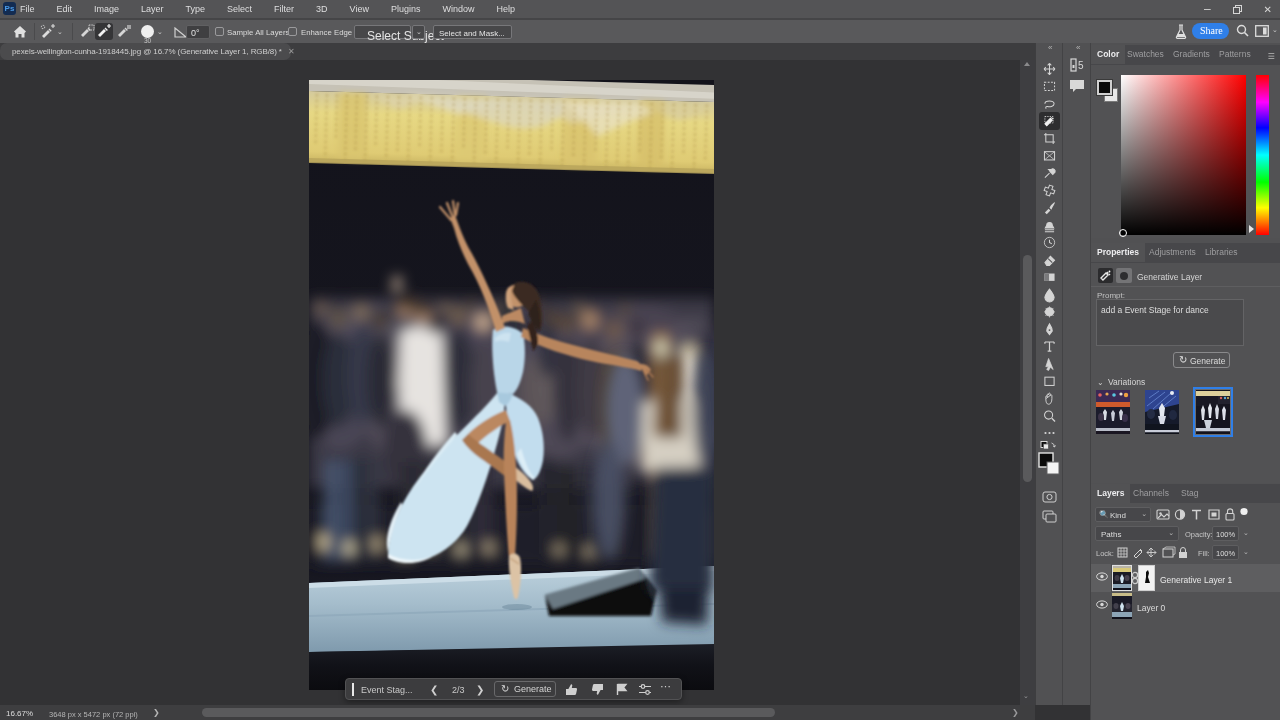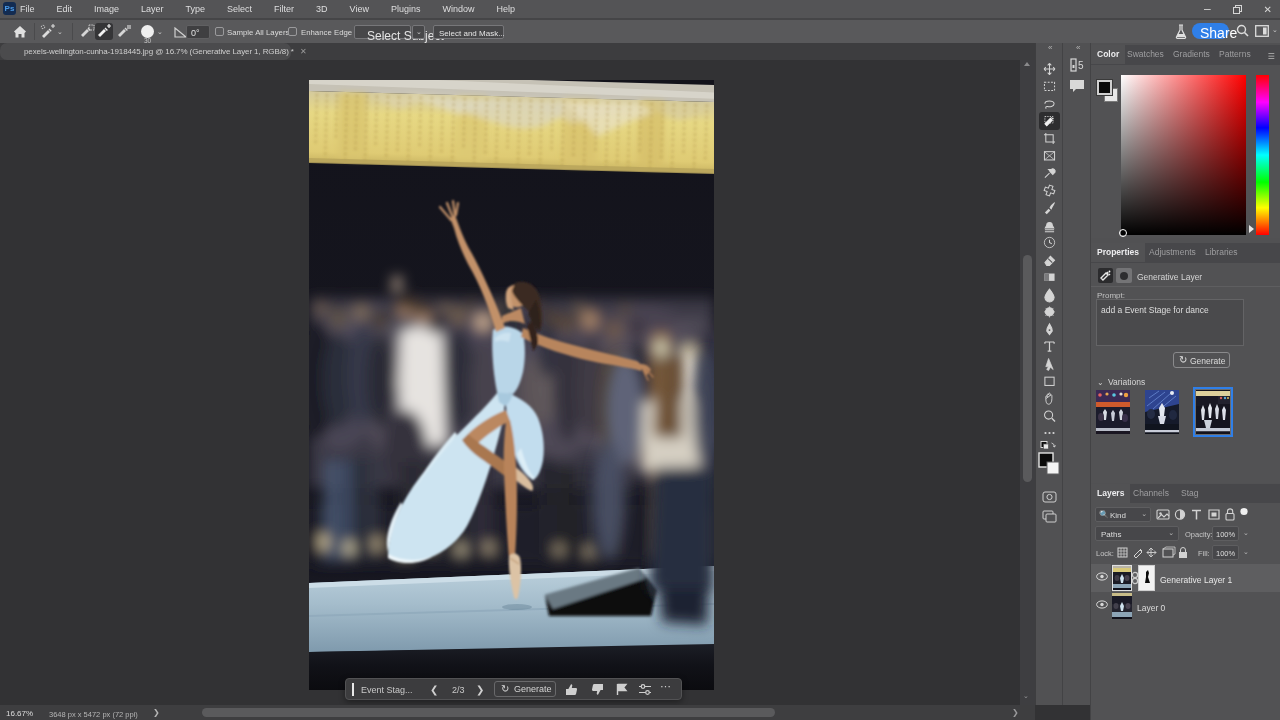--- a/index.html
+++ b/index.html
@@ -11,21 +11,21 @@
 #menubar { left:0; top:0; width:1280px; height:18px; background:#545456; color:#dededf; font-size:9px; }
 #menubar .items { position:absolute; left:20px; top:0; height:18px; display:flex; align-items:center; gap:22px; }
 #pslogo { position:absolute; left:3px; top:2px; width:13px; height:13px; background:#132c52; border-radius:3px; color:#4a9be8; font-size:8px; font-weight:bold; text-align:center; line-height:13px; }
 #winbtns { position:absolute; right:8px; top:0; height:18px; display:flex; align-items:center; gap:22px; color:#d6d6d6; font-size:11px; }
 
 
 #optbar { left:0; top:18px; width:1280px; height:25px; background:#59595b; border-top:2px solid #454547; color:#d8d8d8; }
 
 
 #tabstrip { left:0; top:43px; width:1035px; height:17px; background:#3d3d3f; }
-#doctab { position:absolute; left:0; top:0; width:291px; height:17px; background:#4b4b4d; color:#cfcfcf; font-size:8px; line-height:17px; padding-left:24px; white-space:nowrap; letter-spacing:-0.1px;border-radius:7px; }
+#doctab { position:absolute; left:0; top:0; width:291px; height:17px; background:#4b4b4d; color:#cfcfcf; font-size:8px; line-height:17px; padding-left:12px; white-space:nowrap; letter-spacing:-0.1px;border-radius:7px; }
 
 
 #pasteboard { left:0; top:60px; width:1020px; height:645px; background:#323234; }
 
 
 #vscroll { left:1020px; top:60px; width:15px; height:645px; background:#3e3e41; }
 #vthumb { position:absolute; left:3px; top:195px; width:9px; height:227px; background:#5a5a5c; border-radius:5px; }
 
 
 #statusbar { left:0; top:705px; width:1035px; height:15px; background:#3e3e40; color:#c9c9c9; font-size:8px; }
@@ -126,30 +126,30 @@
     <div style="position:absolute;left:288px;top:7px;width:9px;height:9px;border:1px solid #9a9a9c;border-radius:2px;"></div>
     <span style="position:absolute;left:301px;top:7.5px;font-size:7.8px;color:#dcdcdc;white-space:nowrap;">Enhance Edge</span>
 
     <div style="position:absolute;left:354px;top:5px;width:57px;height:14px;background:#474749;border:1px solid #77777a;border-radius:2px;">
       <span style="position:absolute;left:12px;top:2.5px;font-size:12px;color:#e4e4e4;white-space:nowrap;">Select Subject</span>
     </div>
     <div style="position:absolute;left:412px;top:5px;width:13px;height:14px;background:#474749;border:1px solid #77777a;border-radius:2px;">
       <span style="position:absolute;left:3px;top:2px;font-size:7px;color:#cccccc;">⌄</span>
     </div>
 
-    <div style="position:absolute;left:433px;top:5px;width:71px;height:14px;background:#474749;border:1px solid #77777a;border-radius:2px;">
+    <div style="position:absolute;left:433px;top:5px;width:79px;height:14px;background:#474749;border:1px solid #77777a;border-radius:2px;">
       <span style="position:absolute;left:5px;top:2.5px;font-size:8px;color:#e4e4e4;white-space:nowrap;">Select and Mask...</span>
     </div>
 
     <svg style="position:absolute;left:1174px;top:4px;" width="14" height="15" viewBox="0 0 14 15">
         <path d="M5 1 h4 M6 1 v5 L2.5 13 a1 1 0 0 0 1 1.4 h7 a1 1 0 0 0 1-1.4 L8 6 V1" stroke="#e0e0e0" stroke-width="1.2" fill="none"></path>
         <path d="M4 10 h6 l1.4 3 H2.8 Z" fill="#e0e0e0"></path>
       </svg>
     <div style="position:absolute;left:1192px;top:2.5px;width:37px;height:16px;background:#2f7fe8;border-radius:8px;">
-      <span style="position:absolute;left:8px;top:2.5px;font-size:14px;color:#ffffff;">Share</span>
+      <span style="position:absolute;left:8px;top:2.5px;font-size:10px;color:#ffffff;font-family:Liberation Serif, serif;">Share</span>
     </div>
     <svg style="position:absolute;left:1236px;top:4px;" width="13" height="13" viewBox="0 0 13 13">
         <circle cx="5.5" cy="5.5" r="4" stroke="#dcdcdc" stroke-width="1.4" fill="none"></circle>
         <path d="M8.5 8.5 L12 12" stroke="#dcdcdc" stroke-width="1.6"></path>
       </svg>
     <svg style="position:absolute;left:1255px;top:4.5px;" width="14" height="12" viewBox="0 0 14 12">
         <rect x="0.7" y="0.7" width="12.6" height="10.6" stroke="#dcdcdc" stroke-width="1.3" fill="none"></rect>
         <rect x="8" y="2.5" width="3.6" height="7" fill="#dcdcdc"></rect>
       </svg>
     <span style="position:absolute;left:1272px;top:6px;font-size:7px;color:#cccccc;">⌄</span>

